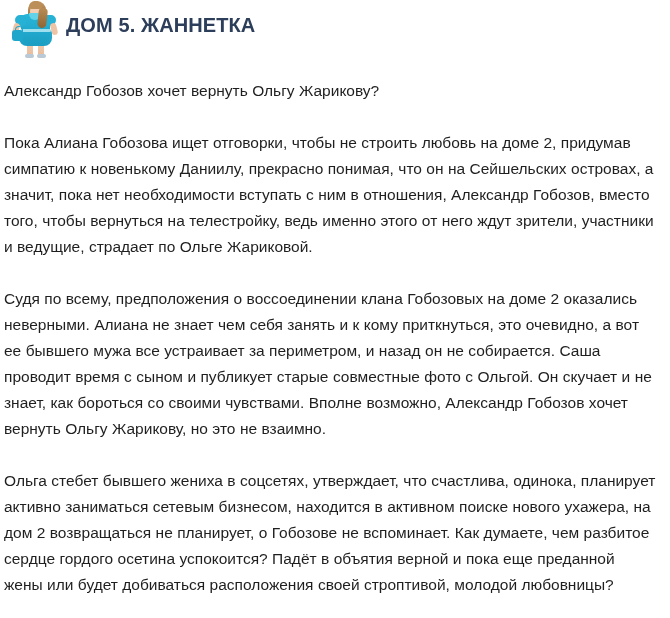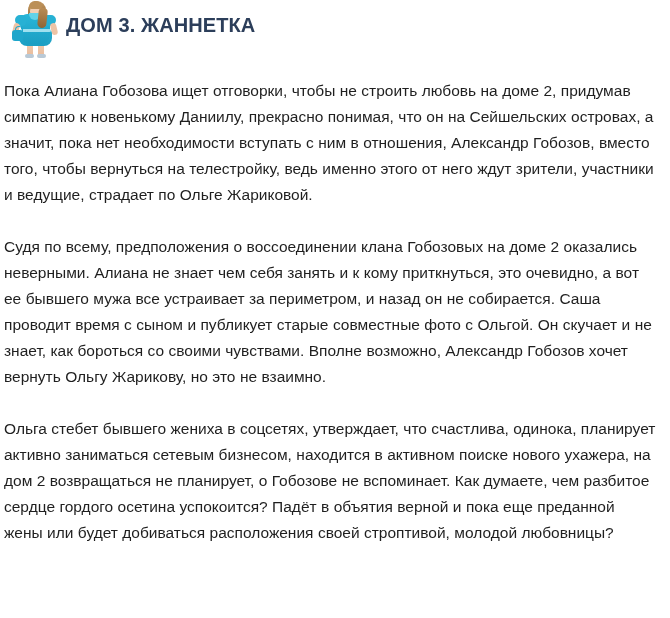--- a/index.html
+++ b/index.html
@@ -182,26 +182,27 @@
         <i class="sleeve-l"></i>
         <i class="sleeve-r"></i>
         <i class="arm-l"></i>
         <i class="arm-r"></i>
         <i class="bag-strap"></i>
         <i class="bag"></i>
         <i class="hair-strand"></i>
       </div>
     </div>
 
-    <div class="header-title">ДОМ 3. ЖАННЕТКА</div>
+    <div class="header-title">ДОМ 5. ЖАННЕТКА</div>
 
   </div>
 
   <div class="article">
 
+    <p>Александр Гобозов хочет вернуть Ольгу Жарикову?</p>
 
     <p>Пока Алиана Гобозова ищет отговорки, чтобы не строить любовь на доме 2, придумав симпатию к новенькому Даниилу, прекрасно понимая, что он на Сейшельских островах, а значит, пока нет необходимости вступать с ним в отношения, Александр Гобозов, вместо того, чтобы вернуться на телестройку, ведь именно этого от него ждут зрители, участники и ведущие, страдает по Ольге Жариковой.</p>
 
     <p>Судя по всему, предположения о воссоединении клана Гобозовых на доме 2 оказались неверными. Алиана не знает чем себя занять и к кому приткнуться, это очевидно, а вот ее бывшего мужа все устраивает за периметром, и назад он не собирается. Саша проводит время с сыном и публикует старые совместные фото с Ольгой. Он скучает и не знает, как бороться со своими чувствами. Вполне возможно, Александр Гобозов хочет вернуть Ольгу Жарикову, но это не взаимно.</p>
 
     <p>Ольга стебет бывшего жениха в соцсетях, утверждает, что счастлива, одинока, планирует активно заниматься сетевым бизнесом, находится в активном поиске нового ухажера, на дом 2 возвращаться не планирует, о Гобозове не вспоминает. Как думаете, чем разбитое сердце гордого осетина успокоится? Падёт в объятия верной и пока еще преданной жены или будет добиваться расположения своей строптивой, молодой любовницы?</p>
 
   </div>
 
 </div>

